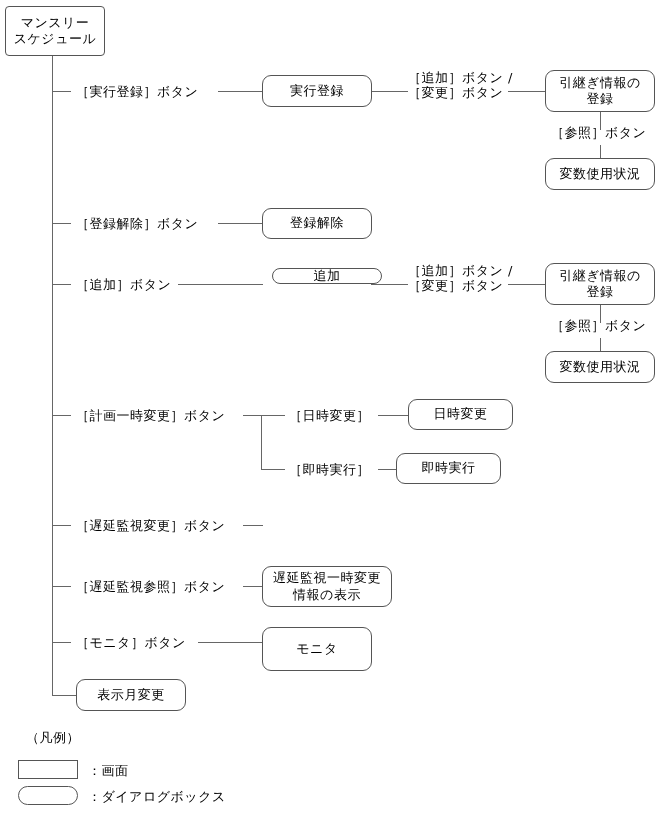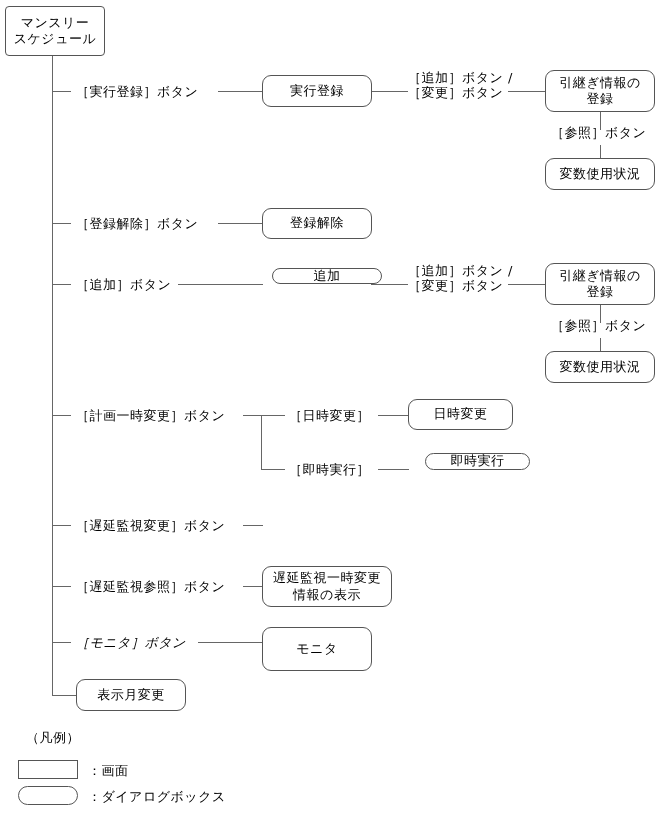--- a/index.html
+++ b/index.html
@@ -130,34 +130,34 @@
   <div class="line vline" style="left:261px; top:415px; height:54px;"></div>
 
   <div class="line hline" style="left:261px; top:415px; width:24px;"></div>
   <div class="label" style="left:289px; top:408px;">［日時変更］</div>
   <div class="line hline" style="left:378px; top:415px; width:31px;"></div>
   <div class="node dialog" style="left:408px; top:399px; width:105px; height:31px;">日時変更</div>
 
   <div class="line hline" style="left:261px; top:469px; width:24px;"></div>
   <div class="label" style="left:289px; top:462px;">［即時実行］</div>
   <div class="line hline" style="left:378px; top:469px; width:31px;"></div>
-  <div class="node dialog" style="left:425px; top:453px; width:105px; height:17px;">即時実行</div>
+  <div class="node dialog" style="left:396px; top:453px; width:105px; height:31px;">即時実行</div>
 
   <div class="line hline" style="left:52px; top:525px; width:19px;"></div>
   <div class="label" style="left:76px; top:518px;">［遅延監視変更］ボタン</div>
   <div class="line hline" style="left:243px; top:525px; width:20px;"></div>
 
   <div class="line hline" style="left:52px; top:586px; width:19px;"></div>
   <div class="label" style="left:76px; top:579px;">［遅延監視参照］ボタン</div>
   <div class="line hline" style="left:243px; top:586px; width:20px;"></div>
   <div class="node dialog" style="left:262px; top:566px; width:130px; height:41px;">遅延監視一時変更
 情報の表示</div>
 
   <div class="line hline" style="left:52px; top:642px; width:19px;"></div>
-  <div class="label" style="left:76px; top:635px;font-style:italic;">［モニタ］ボタン</div>
+  <div class="label" style="left:76px; top:635px;">［モニタ］ボタン</div>
   <div class="line hline" style="left:198px; top:642px; width:65px;"></div>
   <div class="node dialog" style="left:262px; top:627px; width:110px; height:44px;">モニタ</div>
 
   <div class="line hline" style="left:52px; top:695px; width:26px;"></div>
   <div class="node dialog" style="left:76px; top:679px; width:110px; height:32px;">表示月変更</div>
 
   <div class="legend-title" style="left:26px; top:729px;">（凡例）</div>
 
   <div class="legend-swatch screen" style="left:18px; top:760px; width:60px; height:19px;"></div>
   <div class="legend-text" style="left:88px; top:762px;">：画面</div>

